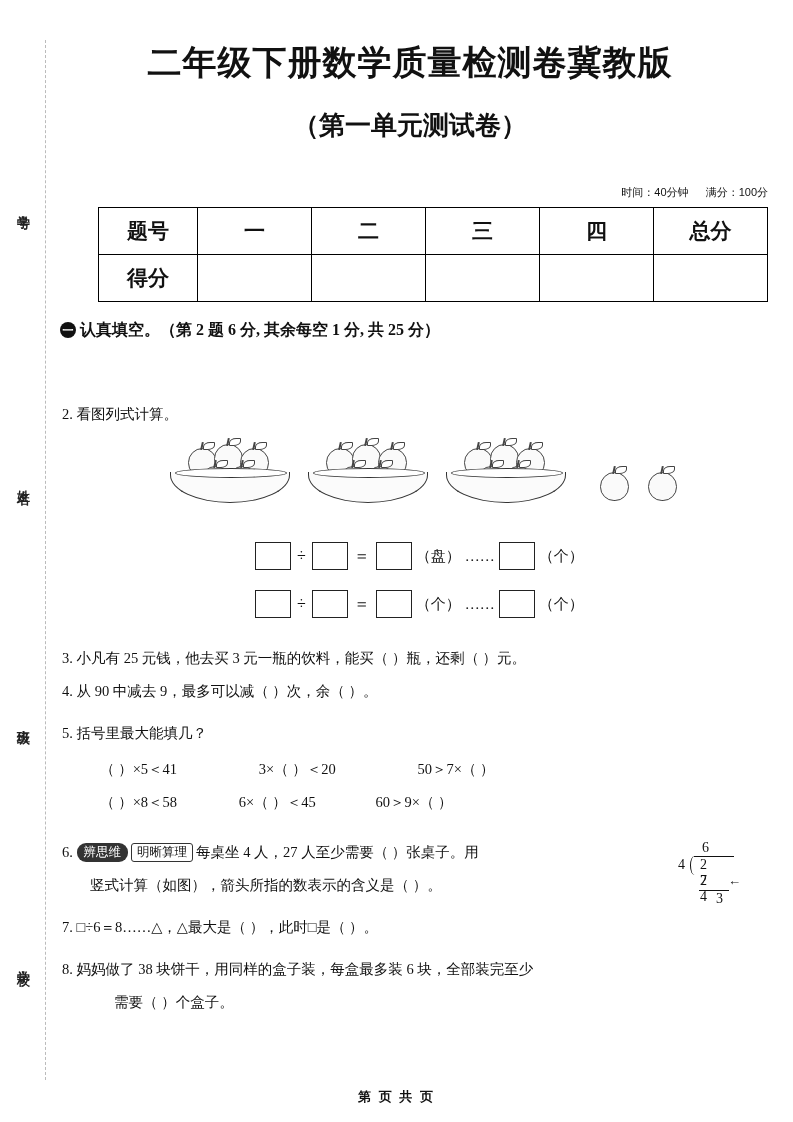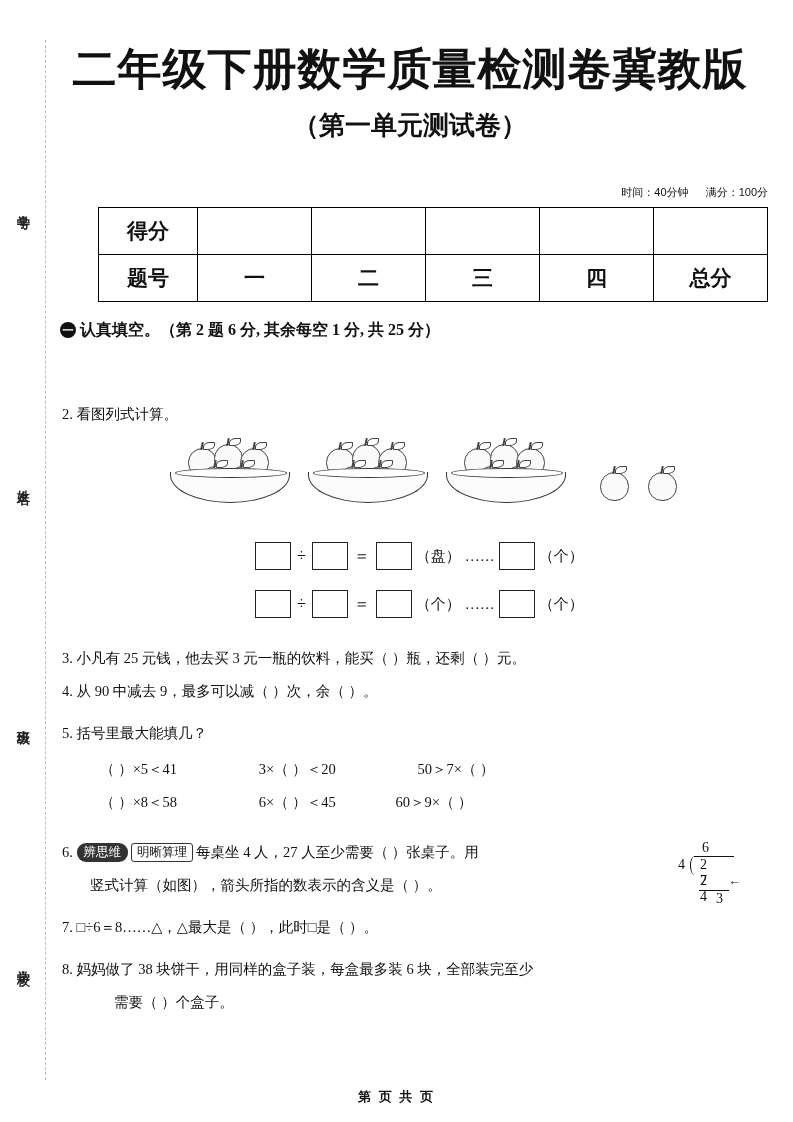--- a/index.html
+++ b/index.html
@@ -47,21 +47,21 @@
     border-left: 1px dashed #bbb;
   }
 
   
   .title {
     position: absolute;
     left: 60px;
     top: 40px;
     width: 700px;
     text-align: center;
-    font-size: 44px;
+    font-size: 34px;
     font-weight: bold;
     letter-spacing: 1px;
     font-family: "DejaVu Serif", "Liberation Serif", serif;
   }
   .subtitle {
     position: absolute;
     left: 60px;
     top: 108px;
     width: 700px;
     text-align: center;
@@ -287,34 +287,34 @@
   <div class="subtitle">（第一单元测试卷）</div>
 
   <div class="meta">
     <span>时间：40分钟</span>
     <span>满分：100分</span>
   </div>
 
   <table class="scoretable">
     <tbody>
         <tr>
+      <td class="hdr">题号</td>
+      <td>一</td>
+      <td>二</td>
+      <td>三</td>
+      <td>四</td>
+      <td>总分</td>
+    </tr>
+    <tr>
       <td class="hdr">得分</td>
       <td></td>
       <td></td>
       <td></td>
       <td></td>
       <td></td>
-    </tr>
-    <tr>
-      <td class="hdr">题号</td>
-      <td>一</td>
-      <td>二</td>
-      <td>三</td>
-      <td>四</td>
-      <td>总分</td>
     </tr>
   </tbody>
     </table>
 
   <div class="sec sec-head" style="top:318px;">
     <span class="bullet">一</span><span>认真填空。</span><span>（第 2 题 6 分, 其余每空 1 分, 共 25 分）</span>
   </div>
 
 
   <div class="q" style="top:405px;">2. 看图列式计算。</div>
@@ -376,21 +376,21 @@
   <div class="q" style="top:682px;">4. 从 90 中减去 9，最多可以减（        ）次，余（         ）。</div>
   <div class="q" style="top:724px;">5. 括号里最大能填几？</div>
 
   <div class="q" style="top:760px; left:100px; width:660px;">
     <span class="nowrap">（        ）×5＜41</span>
     <span class="nowrap" style="margin-left:78px;">3×（        ）＜20</span>
     <span class="nowrap" style="margin-left:78px;">50＞7×（        ）</span>
   </div>
   <div class="q" style="top:793px; left:100px; width:660px;">
     <span class="nowrap">（        ）×8＜58</span>
-    <span class="nowrap" style="margin-left:78px;">6×（        ）＜45</span>
+    <span class="nowrap" style="margin-left:58px;">6×（        ）＜45</span>
     <span class="nowrap" style="margin-left:56px;">60＞9×（        ）</span>
   </div>
 
   <div class="q" style="top:843px; width:600px;">
     <span>6.&nbsp;</span><span class="tag">辨思维</span><span class="tag2">明晰算理</span><span>每桌坐 4 人，27 人至少需要（            ）张桌子。用</span>
   </div>
   <div class="q" style="top:876px; left:90px; width:580px;">竖式计算（如图），箭头所指的数表示的含义是（                    ）。</div>
 
   <div class="division">
     <span class="quot">6</span>

